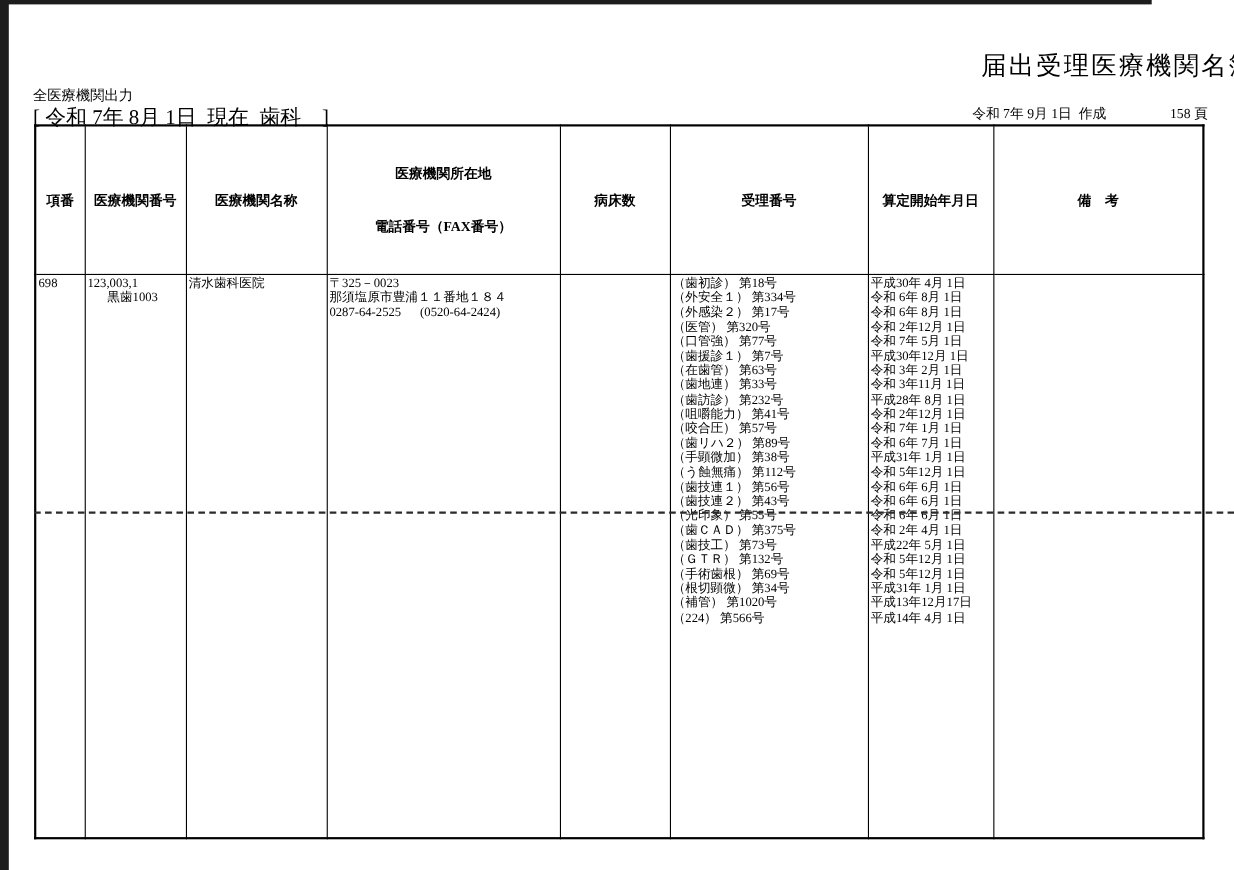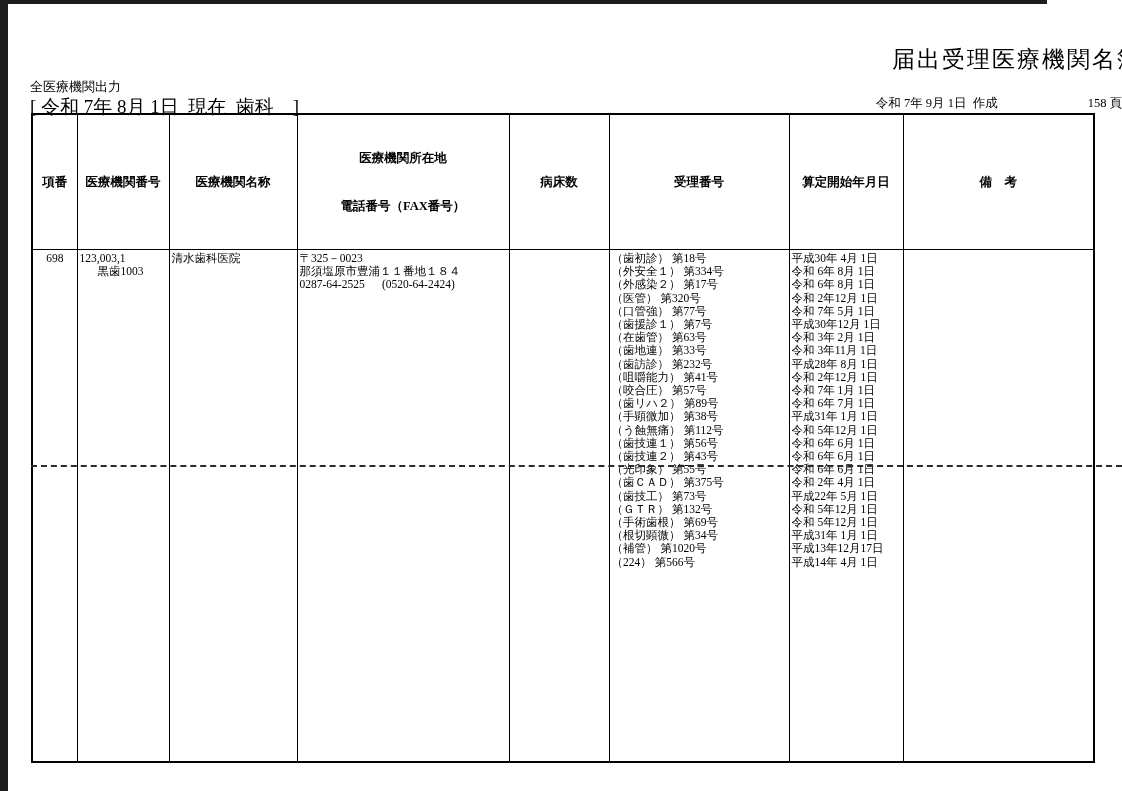--- a/index.html
+++ b/index.html
@@ -21,22 +21,22 @@
   }
   .output-scope {
     position: absolute; left: 30px; top: 78px;
     font-size: 13px; white-space: pre;
   }
   .as-of-line {
     position: absolute; left: 30px; top: 94px;
     font-size: 19px; white-space: pre;
   }
   .created-row {
-    position: absolute; right: 0; top: 95px;
-    display: flex; gap: 90px; font-size: 12.5px; white-space: pre; align-items: center;
+    position: absolute; right: 24px; top: 95px;
+    display: flex; gap: 58px; font-size: 12.5px; white-space: pre; align-items: center;
   }
 
   table.registry {
     position: absolute; left: 31px; top: 113px;
     width: 1062px; height: 650px;
     border-collapse: collapse; table-layout: fixed;
     border: 2px solid #000;
   }
   table.registry th, table.registry td { border: 1px solid #000; }
   table.registry th {
@@ -50,21 +50,21 @@
   }
   .col-itemno   { width: 45px;  }
   .col-instno   { width: 92px;  }
   .col-name     { width: 128px; }
   .col-addr     { width: 212px; }
   .col-beds     { width: 100px; }
   .col-accno    { width: 180px; }
   .col-date     { width: 114px; }
   .col-remarks  { width: 191px; }
 
-  td.cell-itemno { text-align: center; padding-right: 2px; white-space: pre; }
+  td.cell-itemno { text-align: left; padding-right: 2px; white-space: pre; }
   .instno-line2 { padding-left: 18px; }
   .addr-line, .instno-line, .name-line { white-space: pre; }
   .acc-list div, .date-list div { white-space: pre; line-height: 13.2px; }
 
   .dashed-line {
     position: absolute; left: 31px; top: 465px; width: 1091px; height: 0;
     border-top: 2px dashed #2b2b2b;
   }
 </style>
 </head>

